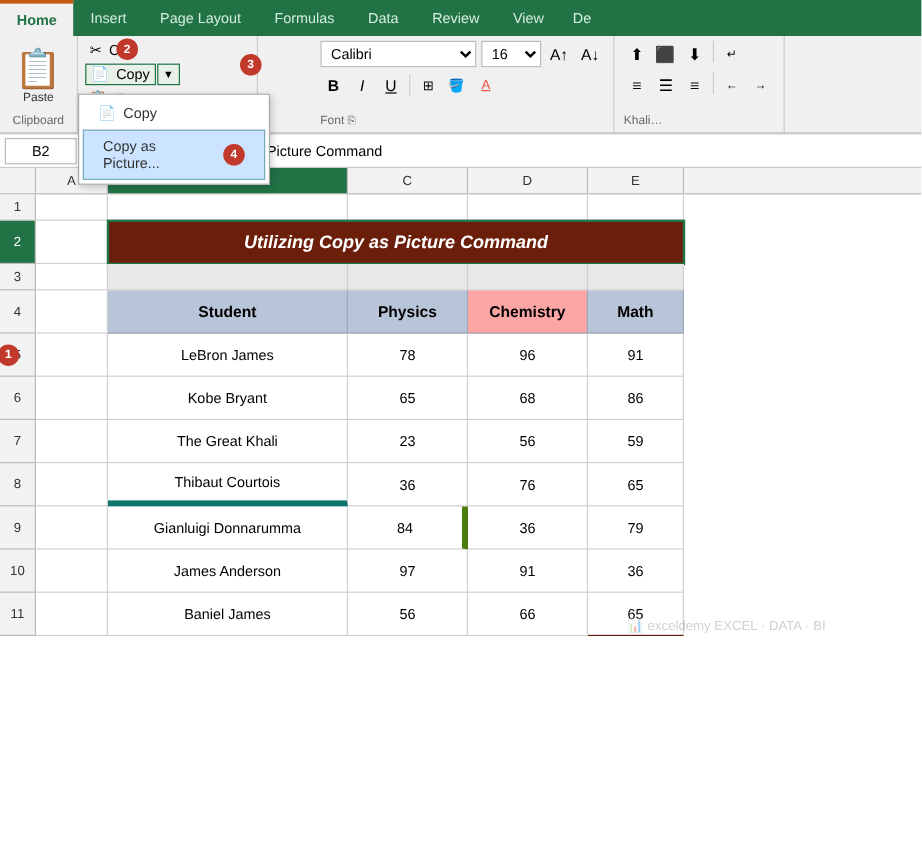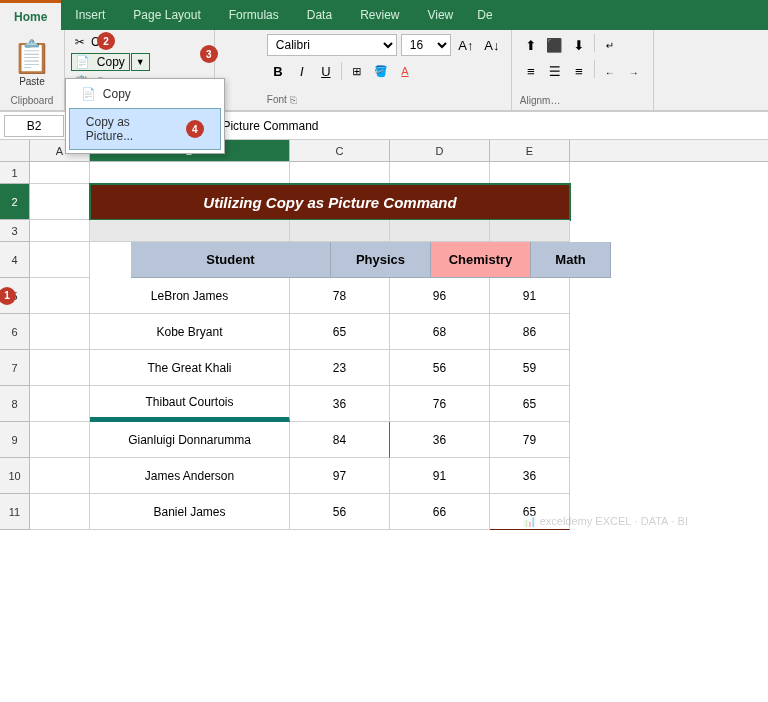--- a/index.html
+++ b/index.html
@@ -98,21 +98,21 @@
       <button style="border:1px solid transparent; background:transparent; cursor:pointer; width:22px; height:22px; font-size:10px;">↵</button>
     </div>
     <div style="display:flex; gap:2px;">
       <button style="border:1px solid transparent; background:transparent; cursor:pointer; width:22px; height:22px;">≡</button>
       <button style="border:1px solid transparent; background:transparent; cursor:pointer; width:22px; height:22px;">☰</button>
       <button style="border:1px solid transparent; background:transparent; cursor:pointer; width:22px; height:22px;">≡</button>
       <div style="width:1px; background:#ccc; height:18px; margin:0 2px;"></div>
       <button style="border:1px solid transparent; background:transparent; cursor:pointer; width:22px; height:22px; font-size:10px;">←</button>
       <button style="border:1px solid transparent; background:transparent; cursor:pointer; width:22px; height:22px; font-size:10px;">→</button>
     </div>
-    <div style="font-size:10px; color:#666; margin-top:auto;">Alignm…</div>
+    <div style="font-size:10px; color:#666; margin-top:auto;">Khali…</div>
   </div>
 
   <span style="position:absolute; top:2px; left:97px; width:18px; height:18px; border-radius:50%; background:#c0392b; color:white; font-size:10px; font-weight:bold; display:flex; align-items:center; justify-content:center;">2</span>
 </div>
 
 <div style="display:flex; align-items:center; height:28px; border-bottom:1px solid #ccc; background:white; padding:0 4px; gap:4px;">
   <input style="border: 1px solid rgb(187, 187, 187); width: 60px; height: 22px; padding: 0px 4px; font-size: 12px; text-align: center;" value="B2">
   <span style="color:#999; font-size:16px; padding:0 2px;">|</span>
   <button style="border:none; background:transparent; cursor:pointer; font-size:14px; color:#555;">✕</button>
   <button style="border:none; background:transparent; cursor:pointer; font-size:14px; color:#555;">✓</button>
@@ -168,21 +168,21 @@
       <div style="display:flex; height:22px;">
         <div style="width:60px; border-right:1px solid #d0d0d0; border-bottom:1px solid #d0d0d0;"></div>
         <div style="width:200px; border-right:1px solid #d0d0d0; border-bottom:1px solid #d0d0d0; background:#e8e8e8;"></div>
         <div style="width:100px; border-right:1px solid #d0d0d0; border-bottom:1px solid #d0d0d0; background:#e8e8e8;"></div>
         <div style="width:100px; border-right:1px solid #d0d0d0; border-bottom:1px solid #d0d0d0; background:#e8e8e8;"></div>
         <div style="width:80px; border-right:1px solid #d0d0d0; border-bottom:1px solid #d0d0d0; background:#e8e8e8;"></div>
       </div>
 
       <div style="display:flex; height:36px;">
         <div style="width:60px; border-right:1px solid #d0d0d0; border-bottom:1px solid #d0d0d0;"></div>
-        <div style="width:200px; border-right:1px solid #9da8b8; border-bottom:1px solid #9da8b8; background:#b8c4d8; font-weight:bold; font-size:13px; display:flex; align-items:center; justify-content:center;margin-left:41px;">Student</div>
+        <div style="width:200px; border-right:1px solid #9da8b8; border-bottom:1px solid #9da8b8; background:#b8c4d8; font-weight:bold; font-size:13px; display:flex; align-items:center; justify-content:center;">Student</div>
         <div style="width:100px; border-right:1px solid #9da8b8; border-bottom:1px solid #9da8b8; background:#b8c4d8; font-weight:bold; font-size:13px; display:flex; align-items:center; justify-content:center;">Physics</div>
         <div style="width:100px; border-right:1px solid #9da8b8; border-bottom:1px solid #9da8b8; background:#fca5a5; font-weight:bold; font-size:13px; display:flex; align-items:center; justify-content:center;">Chemistry</div>
         <div style="width:80px; border-right:1px solid #9da8b8; border-bottom:1px solid #9da8b8; background:#b8c4d8; font-weight:bold; font-size:13px; display:flex; align-items:center; justify-content:center;">Math</div>
       </div>
 
       <div style="display:flex; height:36px;">
         <div style="width:60px; border-right:1px solid #d0d0d0; border-bottom:1px solid #d0d0d0;"></div>
         <div style="width:200px; border-right:1px solid #d0d0d0; border-bottom:1px solid #d0d0d0; display:flex; align-items:center; justify-content:center; font-size:12px;">LeBron James</div>
         <div style="width:100px; border-right:1px solid #d0d0d0; border-bottom:1px solid #d0d0d0; display:flex; align-items:center; justify-content:center; font-size:12px;">78</div>
         <div style="width:100px; border-right:1px solid #d0d0d0; border-bottom:1px solid #d0d0d0; display:flex; align-items:center; justify-content:center; font-size:12px;">96</div>
@@ -205,21 +205,21 @@
       <div style="display:flex; height:36px;">
         <div style="width:60px; border-right:1px solid #d0d0d0; border-bottom:1px solid #d0d0d0;"></div>
         <div style="width:200px; border-right:1px solid #d0d0d0; border-bottom:5px solid #0f766e; display:flex; align-items:center; justify-content:center; font-size:12px;">Thibaut Courtois</div>
         <div style="width:100px; border-right:1px solid #d0d0d0; border-bottom:1px solid #d0d0d0; display:flex; align-items:center; justify-content:center; font-size:12px;">36</div>
         <div style="width:100px; border-right:1px solid #d0d0d0; border-bottom:1px solid #d0d0d0; display:flex; align-items:center; justify-content:center; font-size:12px;">76</div>
         <div style="width:80px; border-right:1px solid #d0d0d0; border-bottom:1px solid #d0d0d0; display:flex; align-items:center; justify-content:center; font-size:12px;">65</div>
       </div>
       <div style="display:flex; height:36px;">
         <div style="width:60px; border-right:1px solid #d0d0d0; border-bottom:1px solid #d0d0d0;"></div>
         <div style="width:200px; border-right:1px solid #d0d0d0; border-bottom:1px solid #d0d0d0; display:flex; align-items:center; justify-content:center; font-size:12px;">Gianluigi Donnarumma</div>
-        <div style="width:100px; border-right:1px solid #4d7c0f; border-bottom:1px solid #d0d0d0; display:flex; align-items:center; justify-content:center; font-size:12px;">84</div>
+        <div style="width:100px; border-right:5px solid #4d7c0f; border-bottom:1px solid #d0d0d0; display:flex; align-items:center; justify-content:center; font-size:12px;">84</div>
         <div style="width:100px; border-right:1px solid #d0d0d0; border-bottom:1px solid #d0d0d0; display:flex; align-items:center; justify-content:center; font-size:12px;">36</div>
         <div style="width:80px; border-right:1px solid #d0d0d0; border-bottom:1px solid #d0d0d0; display:flex; align-items:center; justify-content:center; font-size:12px;">79</div>
       </div>
       <div style="display:flex; height:36px;">
         <div style="width:60px; border-right:1px solid #d0d0d0; border-bottom:1px solid #d0d0d0;"></div>
         <div style="width:200px; border-right:1px solid #d0d0d0; border-bottom:1px solid #d0d0d0; display:flex; align-items:center; justify-content:center; font-size:12px;">James Anderson</div>
         <div style="width:100px; border-right:1px solid #d0d0d0; border-bottom:1px solid #d0d0d0; display:flex; align-items:center; justify-content:center; font-size:12px;">97</div>
         <div style="width:100px; border-right:1px solid #d0d0d0; border-bottom:1px solid #d0d0d0; display:flex; align-items:center; justify-content:center; font-size:12px;">91</div>
         <div style="width:80px; border-right:1px solid #d0d0d0; border-bottom:1px solid #d0d0d0; display:flex; align-items:center; justify-content:center; font-size:12px;">36</div>
       </div>

